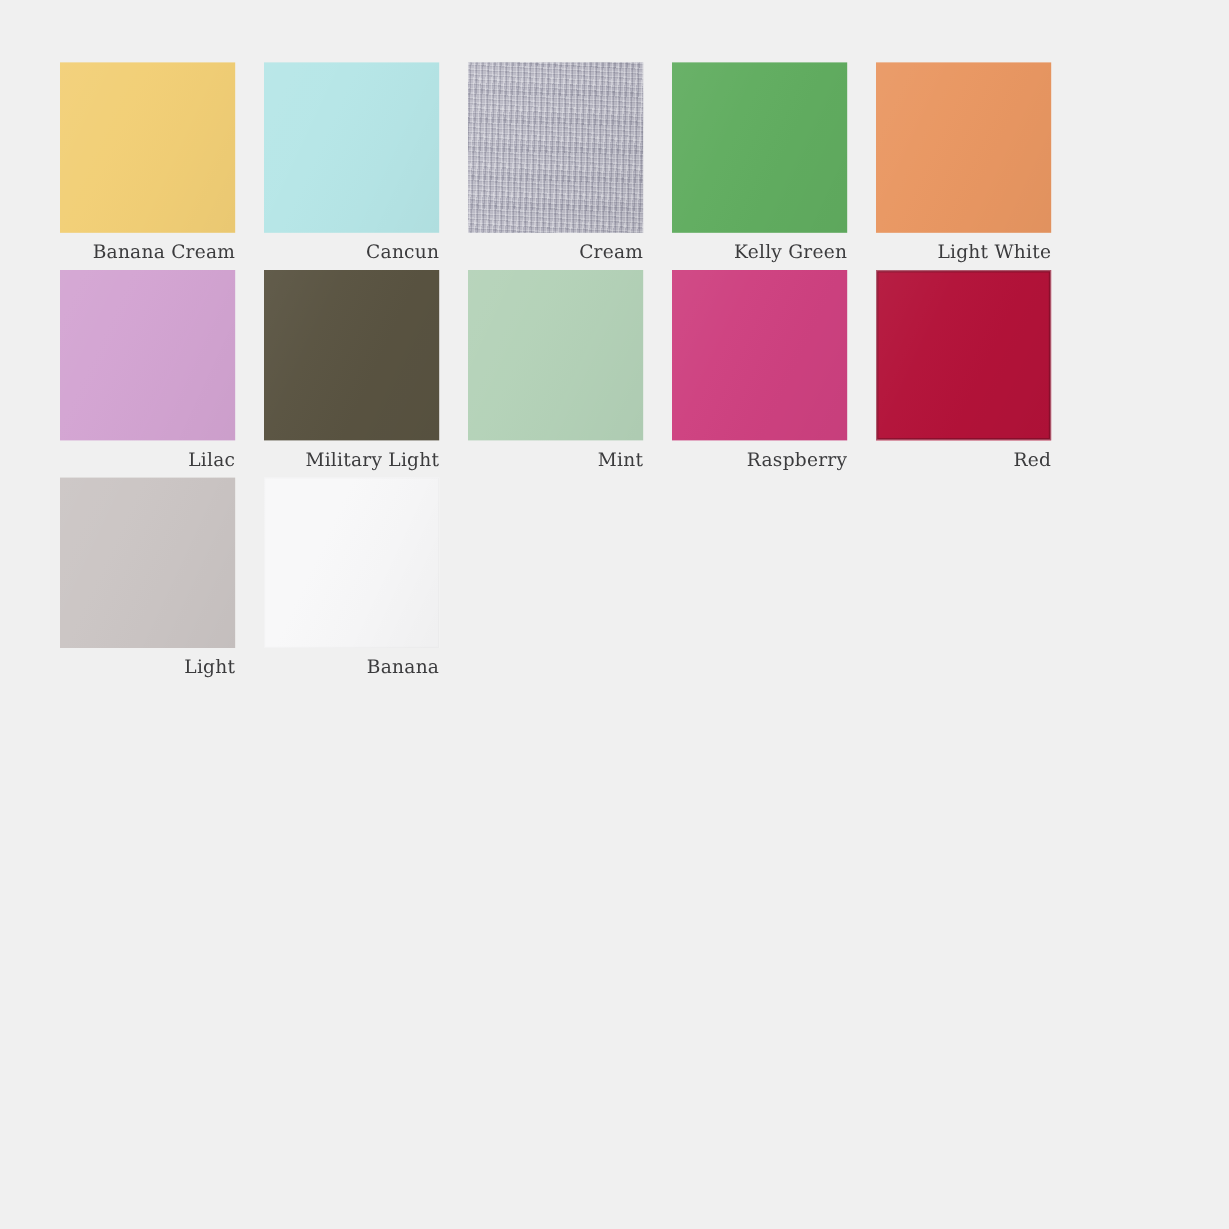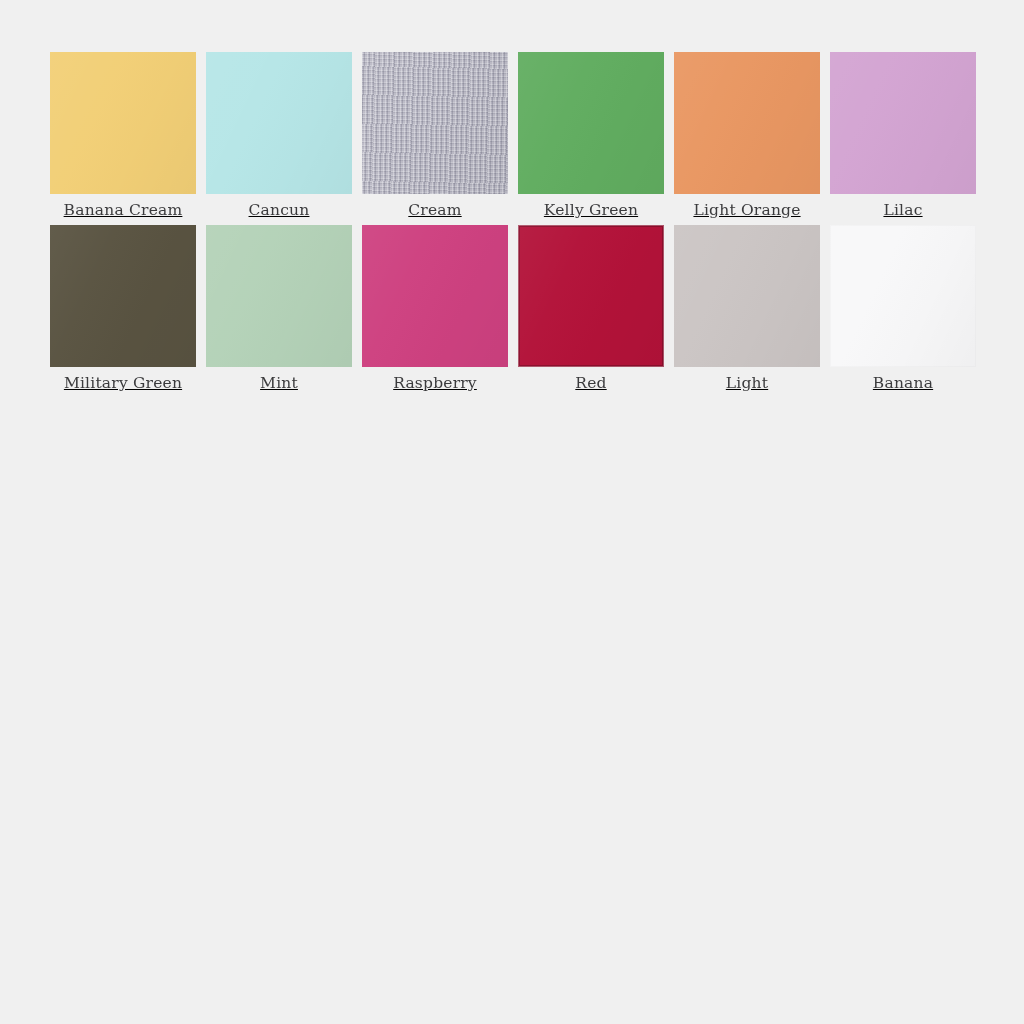--- a/index.html
+++ b/index.html
@@ -25,26 +25,25 @@
 
   .swatch-grid {
     display: flex;
     flex-wrap: wrap;
     width: 940px;
     align-content: flex-start;
   }
 
   .swatch-cell {
     width: 146px;
-    margin-right: 10px;
+    margin-right: 24px;
     margin-bottom: 5px;
     display: flex;
     flex-direction: column;
-    align-items: center;
-    text-decoration: underline;
+    align-items: flex-end;
   }
 
   .swatch-chip {
     width: 146px;
     height: 142px;
     position: relative;
     overflow: hidden;
     background-repeat: no-repeat;
   }
 
@@ -118,29 +117,29 @@
       <div class="swatch-cell">
         <div class="swatch-chip heather" title="Gray" style="background-color: rgb(180, 179, 192);"></div>
         <div class="swatch-label">Cream</div>
       </div>
       <div class="swatch-cell">
         <div class="swatch-chip" title="Kelly Green" style="background-color: rgb(97, 173, 96);"></div>
         <div class="swatch-label">Kelly Green</div>
       </div>
       <div class="swatch-cell">
         <div class="swatch-chip" title="Light Orange" style="background-color: rgb(233, 151, 98);"></div>
-        <div class="swatch-label">Light Orange</div>
+        <div class="swatch-label">Light White</div>
       </div>
       <div class="swatch-cell">
         <div class="swatch-chip" title="Lilac" style="background-color: rgb(211, 164, 210);"></div>
         <div class="swatch-label">Lilac</div>
       </div>
       <div class="swatch-cell">
         <div class="swatch-chip" title="Military Green" style="background-color: rgb(89, 83, 65);"></div>
-        <div class="swatch-label">Military Green</div>
+        <div class="swatch-label">Military Light</div>
       </div>
       <div class="swatch-cell">
         <div class="swatch-chip" title="Mint" style="background-color: rgb(180, 210, 184);"></div>
         <div class="swatch-label">Mint</div>
       </div>
       <div class="swatch-cell">
         <div class="swatch-chip" title="Raspberry" style="background-color: rgb(206, 65, 128);"></div>
         <div class="swatch-label">Raspberry</div>
       </div>
       <div class="swatch-cell">

